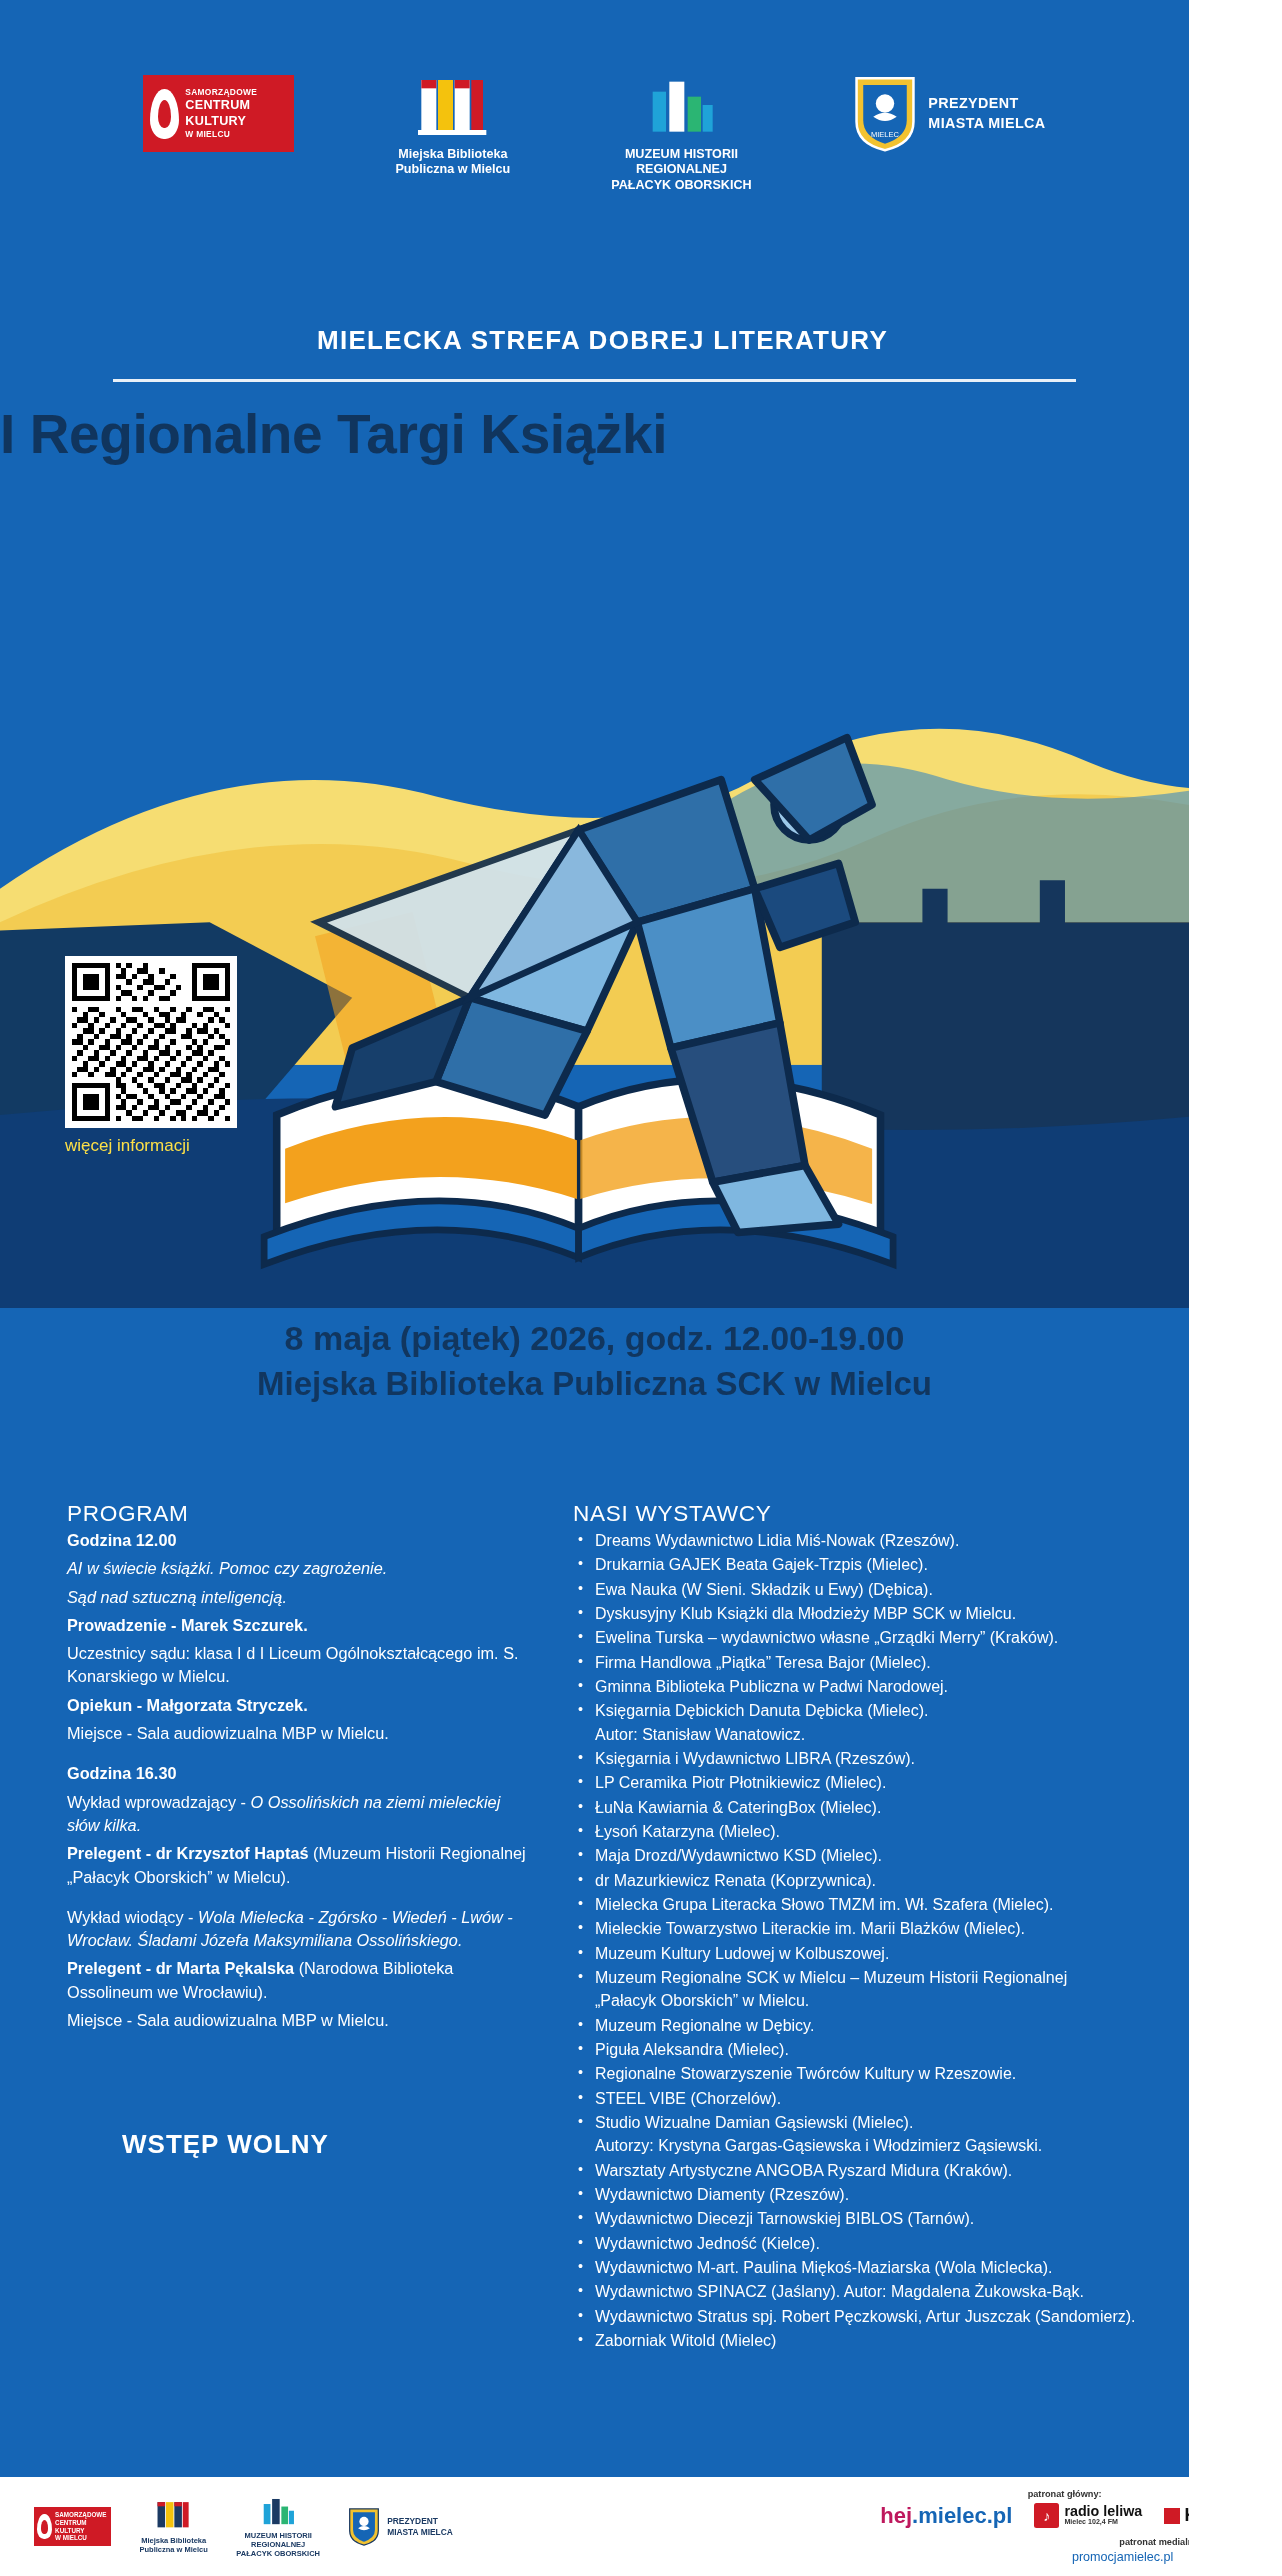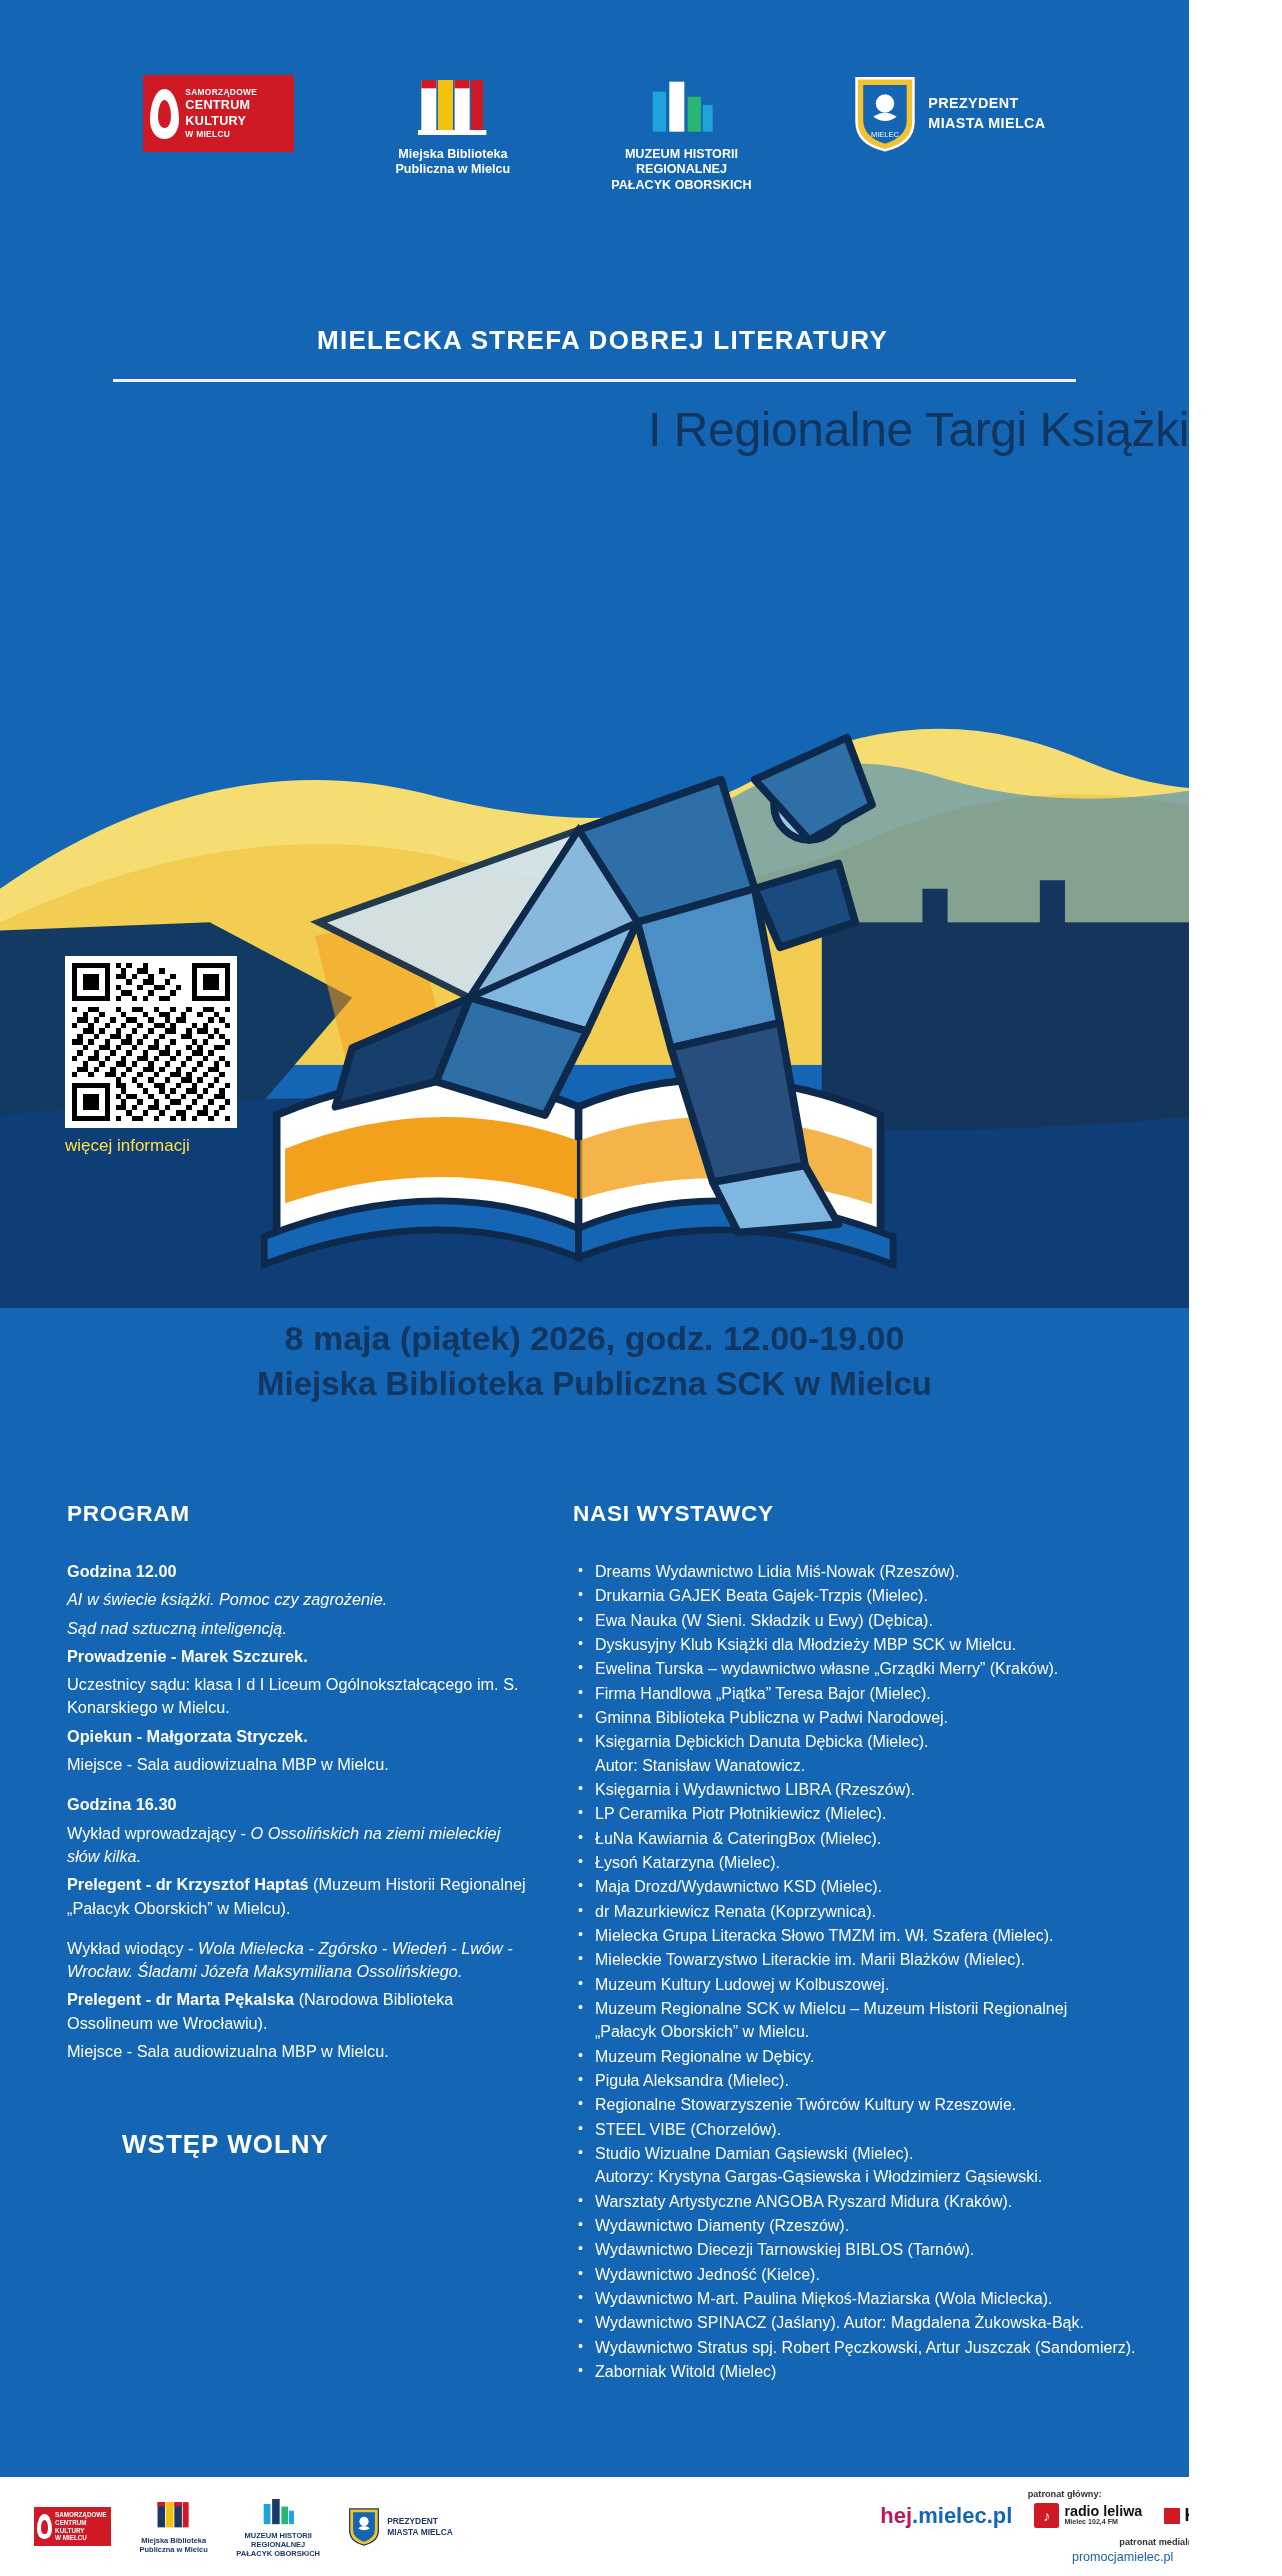--- a/index.html
+++ b/index.html
@@ -84,24 +84,24 @@
     font-size: 26px;
     font-weight: 800;
     letter-spacing: 1.3px;
   }
   .rule {
     position: absolute; top: 379px; left: 113px; right: 113px;
     height: 2.5px; background: #ffffff; opacity: .9;
   }
   .main-title {
     position: absolute; top: 402px; left: 0; right: 0;
-    text-align: right;
+    text-align: left;
     color: #10355e;
-    font-size: 48px;
-    font-weight: 400;
+    font-size: 55px;
+    font-weight: 700;
     letter-spacing: -0.4px;
   }
   
   .art {
     position: absolute;
     top: 528px; left: 0;
     width: 1283px; height: 780px;
   }
   
   .qr-block { position: absolute; left: 65px; top: 956px; width: 180px; }
@@ -131,23 +131,23 @@
   .cols {
     position: absolute; top: 1501px; left: 67px; right: 50px;
     display: flex;
     gap: 37px;
     color: #ffffff;
   }
   .col-left { width: 469px; }
   .col-right { flex: 1; }
   .col-head {
     font-size: 22.6px;
-    font-weight: 700;
+    font-weight: 400;
     letter-spacing: 0.7px;
-    margin-bottom: 33px;
+    margin-bottom: 2px;
   }
   .prog { font-size: 16.3px; line-height: 1.43; }
   .prog p { margin-bottom: 5px; }
   .prog .gap { margin-bottom: 17px; }
   .b { font-weight: 700; }
   .i { font-style: italic; }
   .free {
     position: absolute;
     left: 122px;
     top: 2129px;

